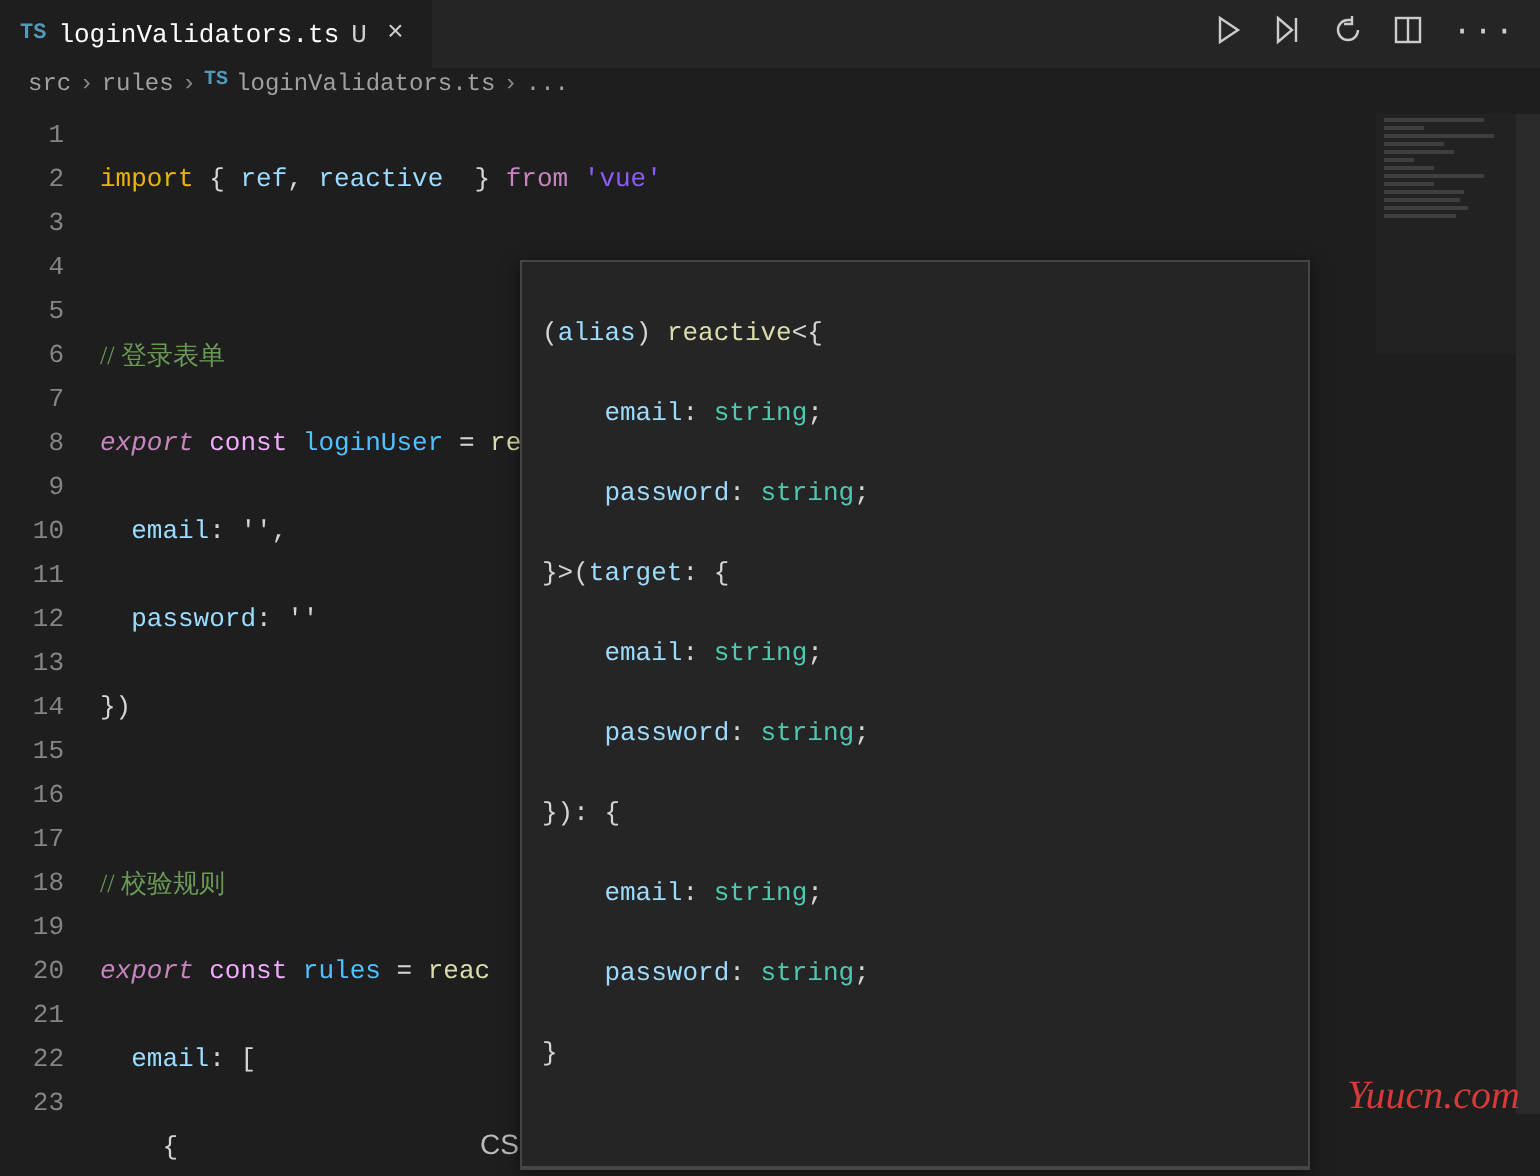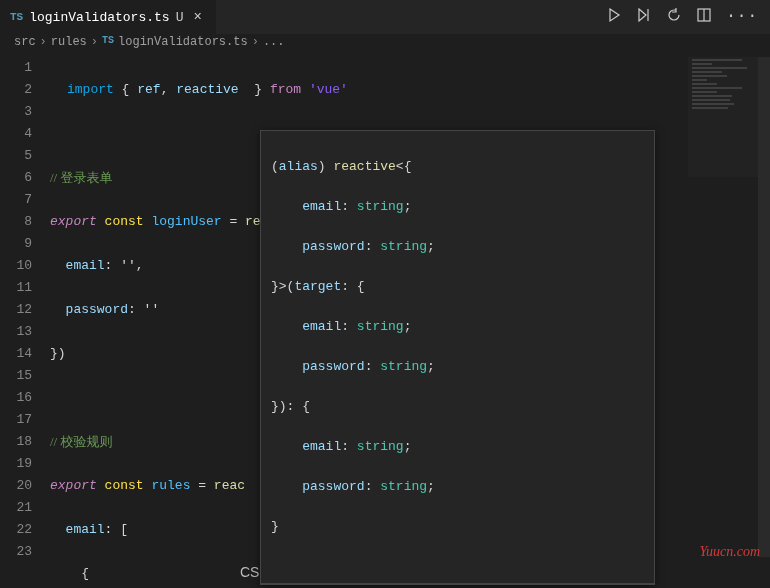--- a/index.html
+++ b/index.html
@@ -66,23 +66,23 @@
       font-size: 13px;
       user-select: none;
     }
     .code {
       flex: 1;
       line-height: 22px;
       white-space: pre;
       position: relative;
     }
     .line { height: 22px; }
-    .k-import { color: #0ea5e9; margin-left: 17px; }
+    .k-import { color: #eab308; }
     .k-export { color: #c586c0; font-style: italic; }
-    .k-const { color: #fde047; }
+    .k-const { color: #f0abfc; }
     .k-from { color: #c586c0; }
     .string { color: #8b5cf6; }
     .func { color: #dcdcaa; }
     .var { color: #4fc1ff; }
     .prop { color: #9cdcfe; }
     .punc { color: #d4d4d4; }
     .comment { color: #6a9955; font-family: Liberation Serif, serif; }
     .hover-popup {
       position: absolute;
       top: 130px;
@@ -117,21 +117,21 @@
       opacity: 0.6;
     }
     .minimap-line { height: 2px; margin: 2px 4px; background: #555; }
     .watermark {
       position: absolute;
       bottom: 6px;
       font-size: 14px;
       font-family: sans-serif;
     }
     .wm-csdn { left: 240px; color: #bbb; }
-    .wm-yuu { right: 10px; color: #d63939; font-style: italic; font-family: serif; font-size: 14px; bottom: 28px; }
+    .wm-yuu { right: 10px; color: #d63939; font-style: italic; font-family: serif; font-size: 20px; bottom: 28px; }
     .scrollbar { position: absolute; right: 0; top: 57px; width: 12px; height: 500px; background: #2a2a2a; }
   </style>
 </head>
 <body>
 
 <div class="tab-bar">
   <div class="tab">
     <span class="tab-icon">TS</span>
     <span class="tab-title">loginValidators.ts</span>
     <span class="tab-status">U</span>

